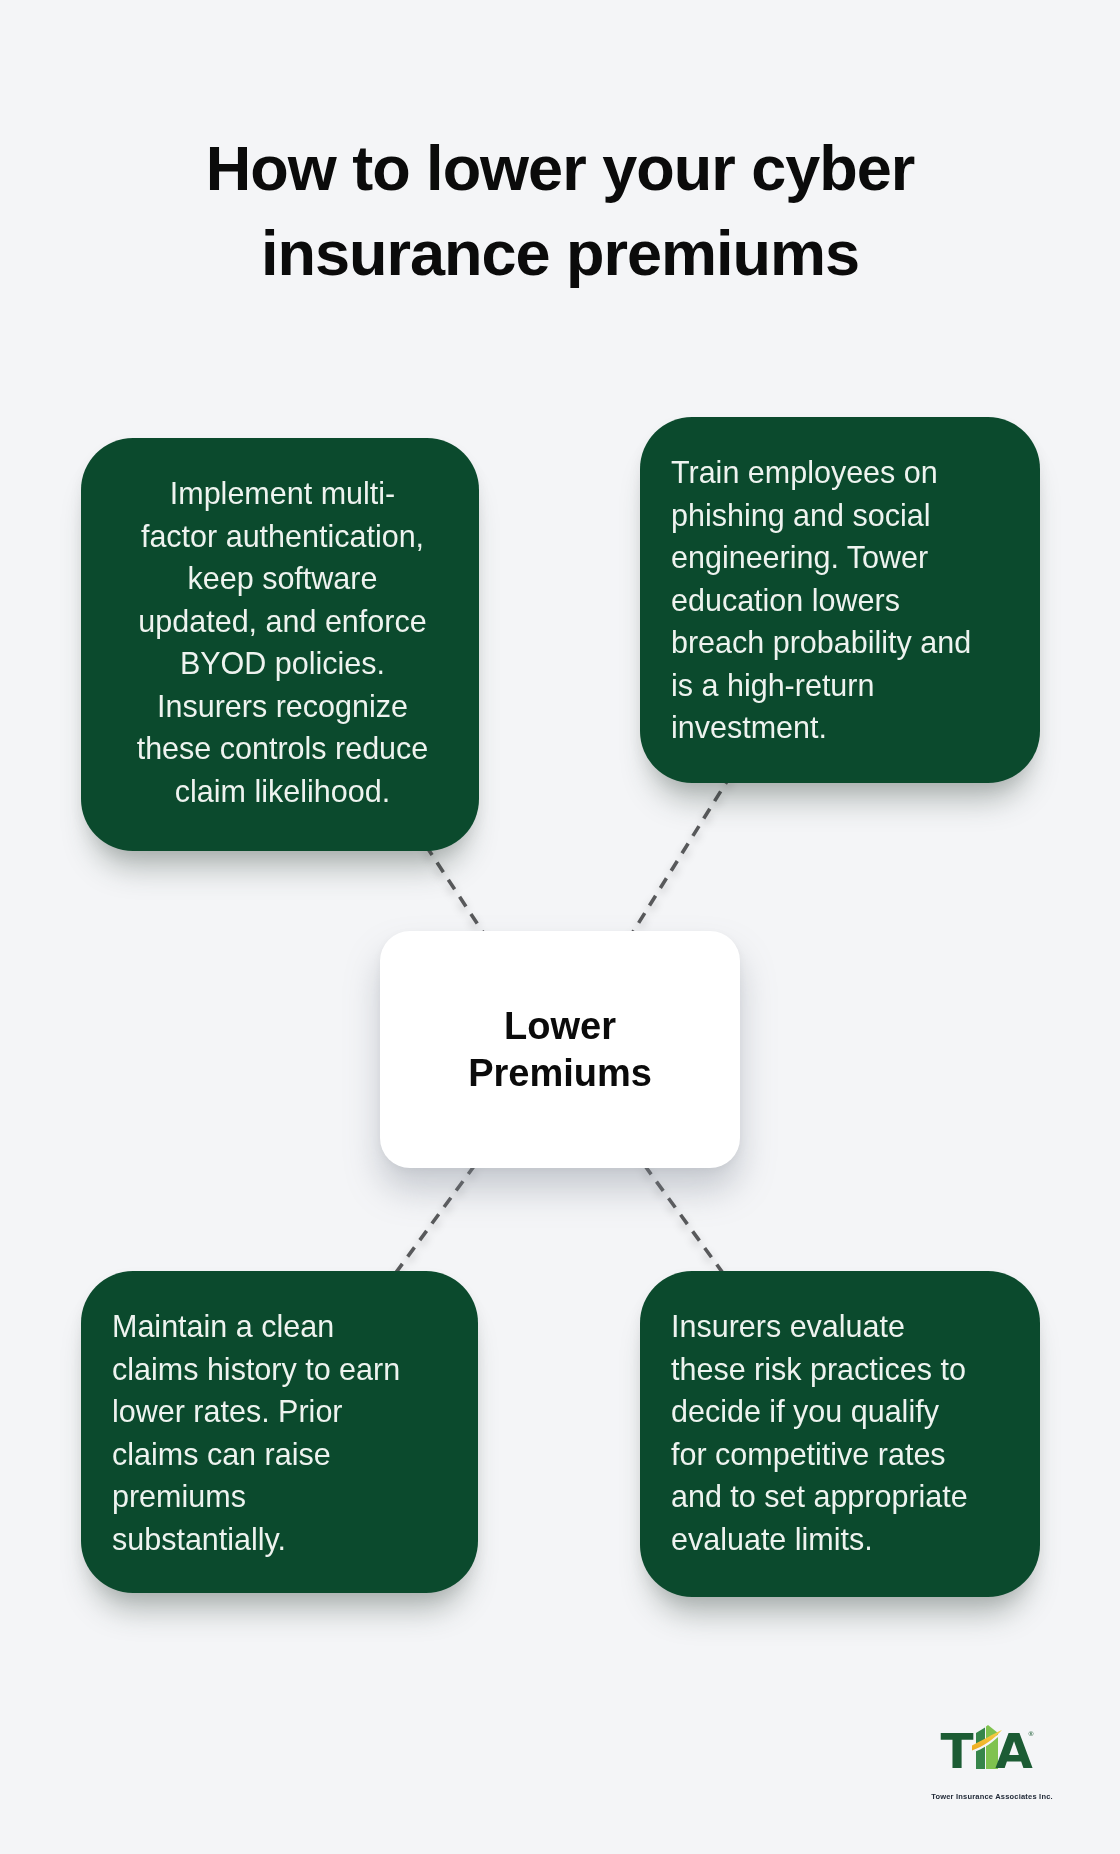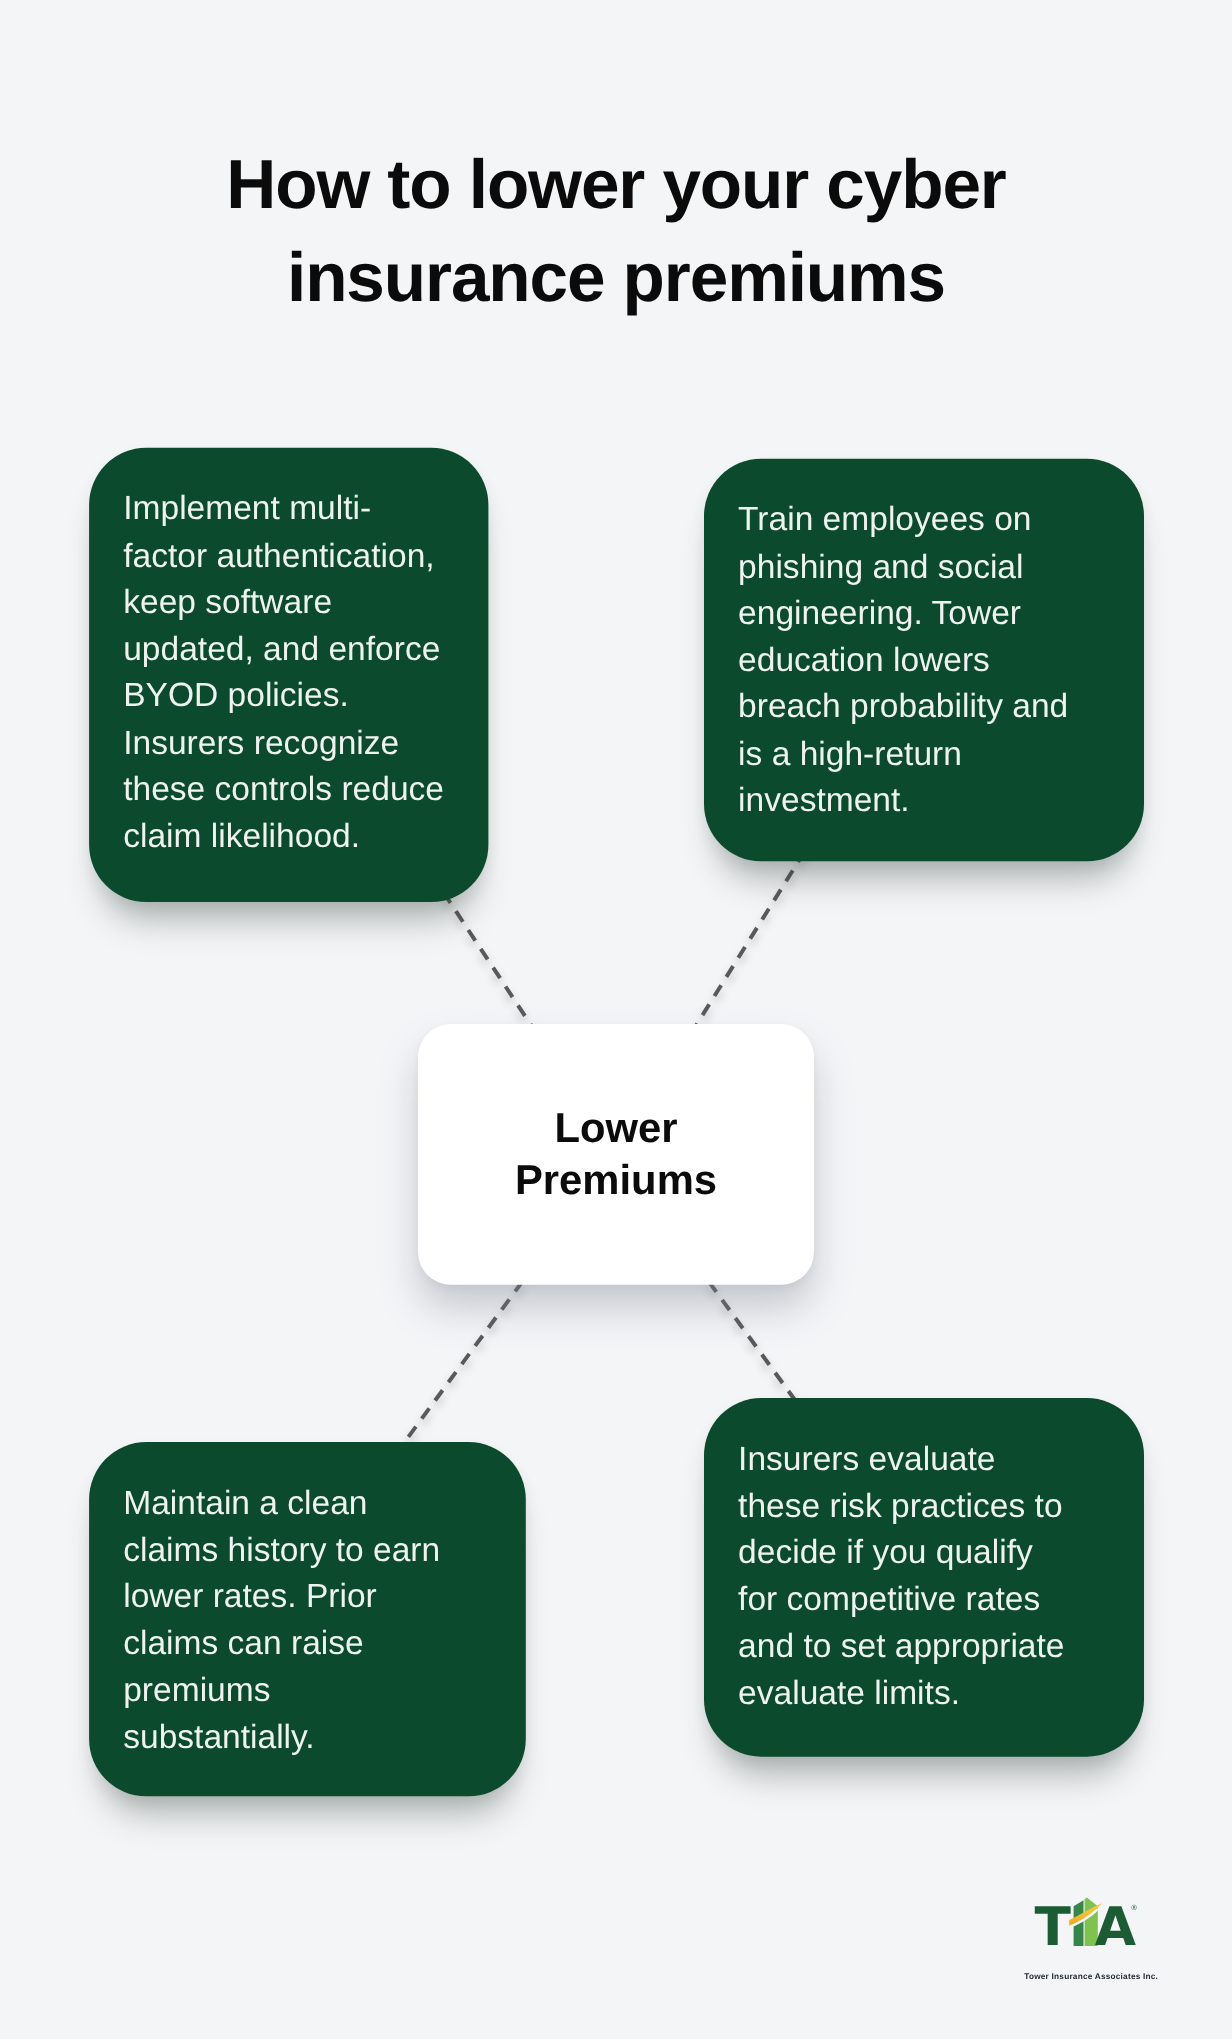--- a/index.html
+++ b/index.html
@@ -102,42 +102,42 @@
 
   <svg class="connectors" width="1120" height="1854" viewBox="0 0 1120 1854">
     <g style="filter: drop-shadow(0 5px 4px rgba(0,0,0,0.22));">
       <line x1="279" y1="623" x2="560" y2="1049"></line>
       <line x1="840" y1="600" x2="560" y2="1049"></line>
       <line x1="560" y1="1049" x2="279" y2="1432"></line>
       <line x1="560" y1="1049" x2="840" y2="1434"></line>
     </g>
   </svg>
 
-  <div class="tip-box" style="left:81px; top:407px; width:363px; height:413px;">
+  <div class="tip-box" style="left:81px; top:438px; width:398px; height:413px;text-align:center;">
     <div class="tip-text">Implement multi-
 factor authentication,
 keep software
 updated, and enforce
 BYOD policies.
 Insurers recognize
 these controls reduce
 claim likelihood.</div>
   </div>
 
   <div class="tip-box" style="left:640px; top:417px; width:400px; height:366px;">
     <div class="tip-text">Train employees on
 phishing and social
 engineering. Tower
 education lowers
 breach probability and
 is a high-return
 investment.</div>
   </div>
 
-  <div class="tip-box" style="left:81px; top:1271px; width:397px; height:322px;margin-top:40px;">
+  <div class="tip-box" style="left:81px; top:1271px; width:397px; height:322px;">
     <div class="tip-text">Maintain a clean
 claims history to earn
 lower rates. Prior
 claims can raise
 premiums
 substantially.</div>
   </div>
 
   <div class="tip-box" style="left:640px; top:1271px; width:400px; height:326px;">
     <div class="tip-text">Insurers evaluate

